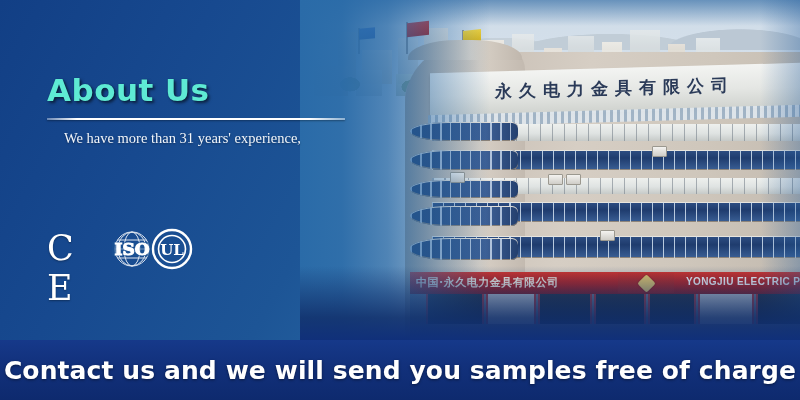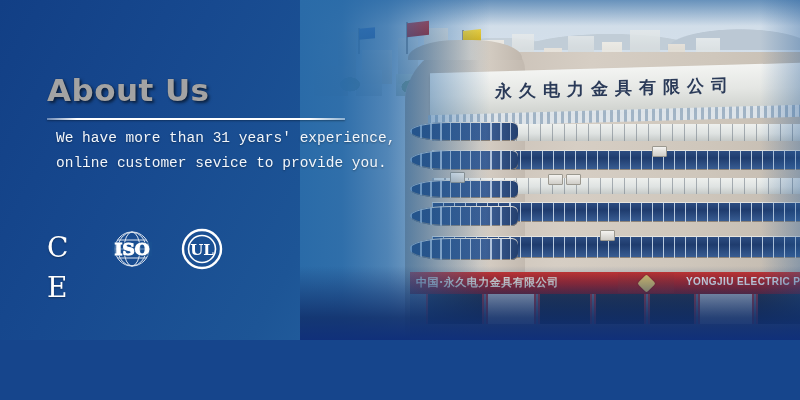--- a/index.html
+++ b/index.html
@@ -230,53 +230,53 @@
   }
   .bluefield.under{z-index:0;}
   .photo{z-index:1;}
   .content{z-index:3;}
 
   
   .content{position:absolute;left:0;top:0;width:800px;height:400px;}
 
   .heading{
     position:absolute;left:47px;top:72px;
-    font-size:31px;font-weight:700;color:#a3a3a3;
+    font-size:31px;font-weight:700;color:#5eead4;
     letter-spacing:.5px;
     text-shadow:2px 2px 3px rgba(0,0,0,.55), 0 0 1px rgba(0,0,0,.4);
     font-family:"DejaVu Sans",sans-serif;
   }
   .heading .gap{display:inline-block;width:11px;}
   .rule{
     position:absolute;left:47px;top:118px;width:298px;height:2px;
     background:linear-gradient(90deg,rgba(255,255,255,.35),#ffffff 10%,#ffffff 88%,rgba(255,255,255,.45));
     box-shadow:0 1px 2px rgba(0,0,0,.35);
   }
   .body{
     position:absolute;left:48px;top:128px;width:310px;
   }
   .body p{
-    margin:0 0 5px 8px;
+    margin:0 0 5px 16px;
     font-size:14.5px;line-height:20px;color:#f2f6fb;
-    font-family:Liberation Mono, monospace;
+    font-family:Liberation Serif, serif;
     text-shadow:0 1px 2px rgba(0,0,0,.35);
     white-space:nowrap;
   }
 
   
   .certs{position:absolute;left:47px;top:226px;height:48px;}
   .cert{position:absolute;top:0;}
   .ce{
     left:0;top:2px;
-    font-size:28px;line-height:40px;font-weight:400;color:#fff;
+    font-size:35px;line-height:40px;font-weight:400;color:#fff;
     font-family:"DejaVu Serif",serif;letter-spacing:2px;
     text-shadow:0 1px 2px rgba(0,0,0,.35);
   }
   .iso{left:63px;top:3px;width:44px;height:40px;}
-  .ul{left:134px;top:2px;width:42px;height:42px;}
+  .ul{left:104px;top:2px;width:42px;height:42px;}
 
   
   .bottomband{
     position:absolute;left:0;top:340px;width:800px;height:60px;
     background:linear-gradient(180deg,#16398a 0%,#12317c 40%,#0e2a6e 100%);
     z-index:4;
   }
   .bottomband-inner{
     position:absolute;left:0;right:0;top:0;bottom:0;
     display:flex;align-items:center;justify-content:center;
@@ -365,21 +365,20 @@
   <div class="content">
 
     <div class="heading">
       <span>About</span><span class="gap"></span><span>Us</span>
     </div>
 
     <div class="rule"></div>
 
     <div class="body">
       <p>We have more than 31 years' experience,</p>
-      <p>online customer sevice to provide you.</p>
     </div>
 
     <div class="certs">
 
       <div class="cert ce">
         <span>C E</span>
       </div>
 
       <div class="cert iso">
         <svg width="44" height="40" viewBox="0 0 44 40" aria-hidden="true">
@@ -400,14 +399,19 @@
         <svg width="42" height="42" viewBox="0 0 42 42" aria-hidden="true">
           <circle cx="21" cy="21" r="19" fill="none" stroke="#ffffff" stroke-width="2.4"></circle>
           <circle cx="21" cy="21" r="13.5" fill="none" stroke="#ffffff" stroke-width="1.6"></circle>
           <text x="21" y="27" text-anchor="middle" font-family="DejaVu Serif, serif" font-size="15" font-weight="700" fill="#ffffff">UL</text>
         </svg>
       </div>
 
     </div>
   </div>
 
+  <div class="bottomband">
+    <div class="bottomband-inner">
+      <div class="cta">Contact us and we will send you samples free of charge</div>
+    </div>
+  </div>
 
 </div>
 
 </body></html>

